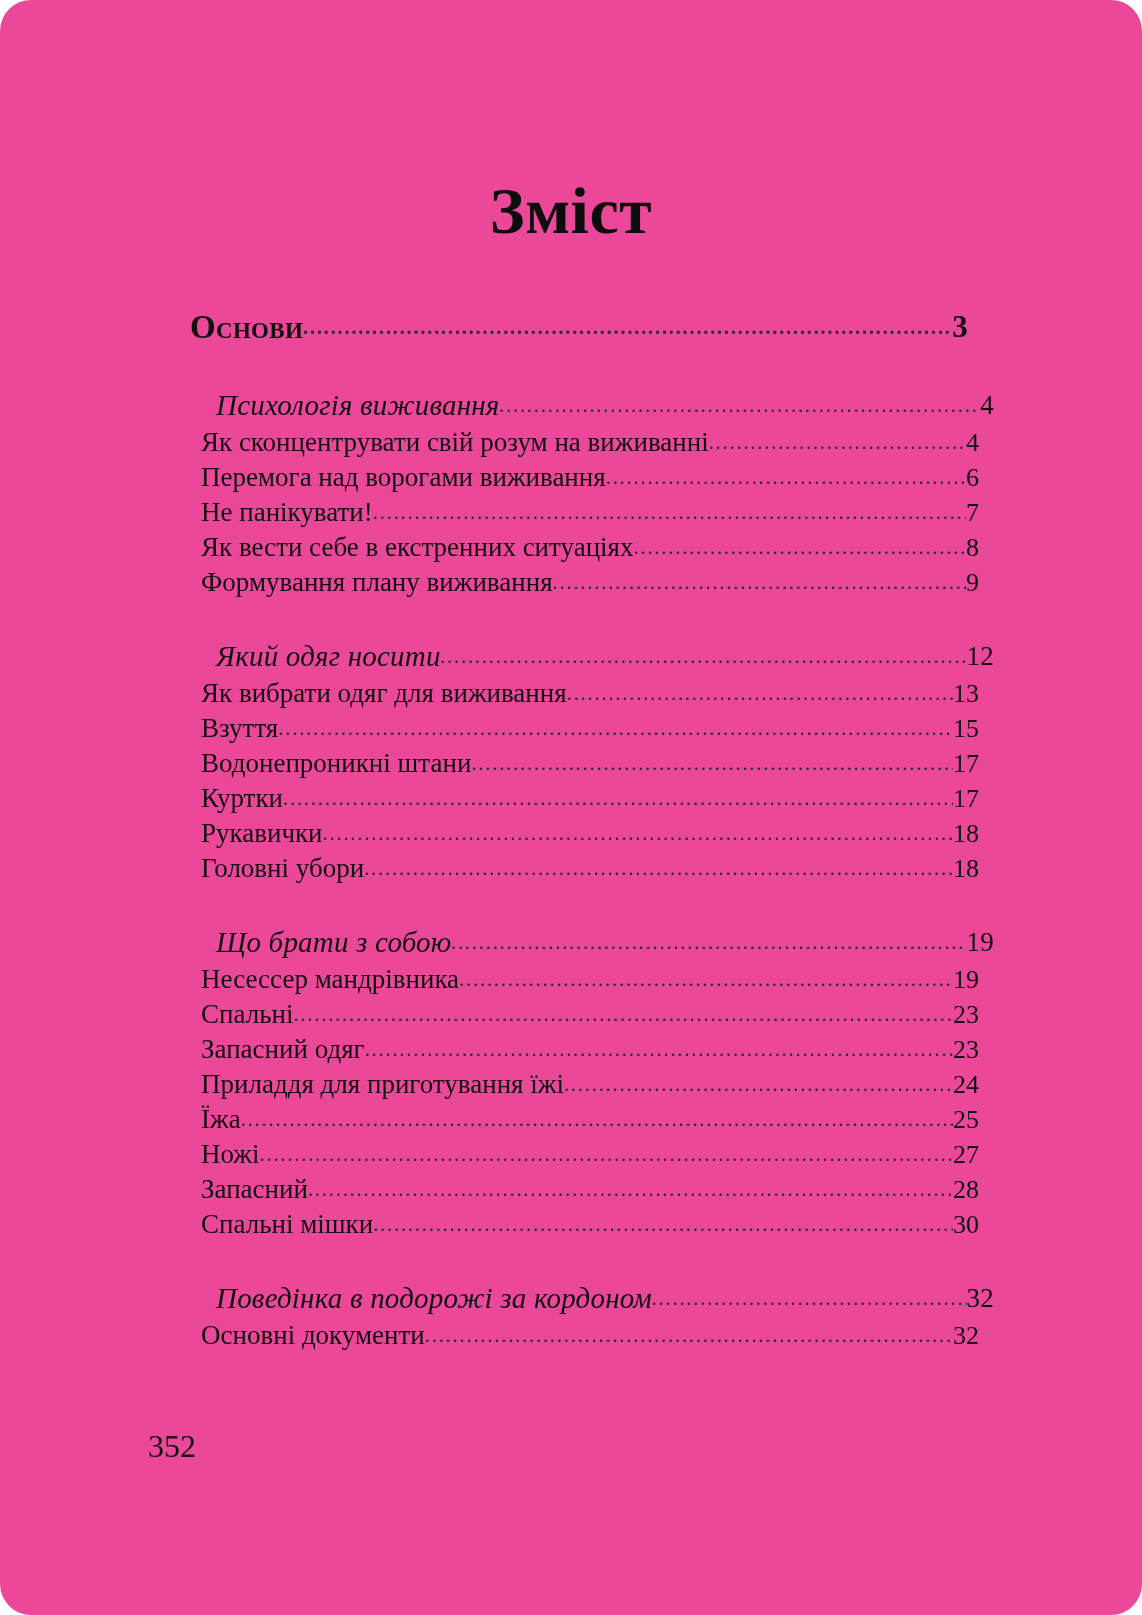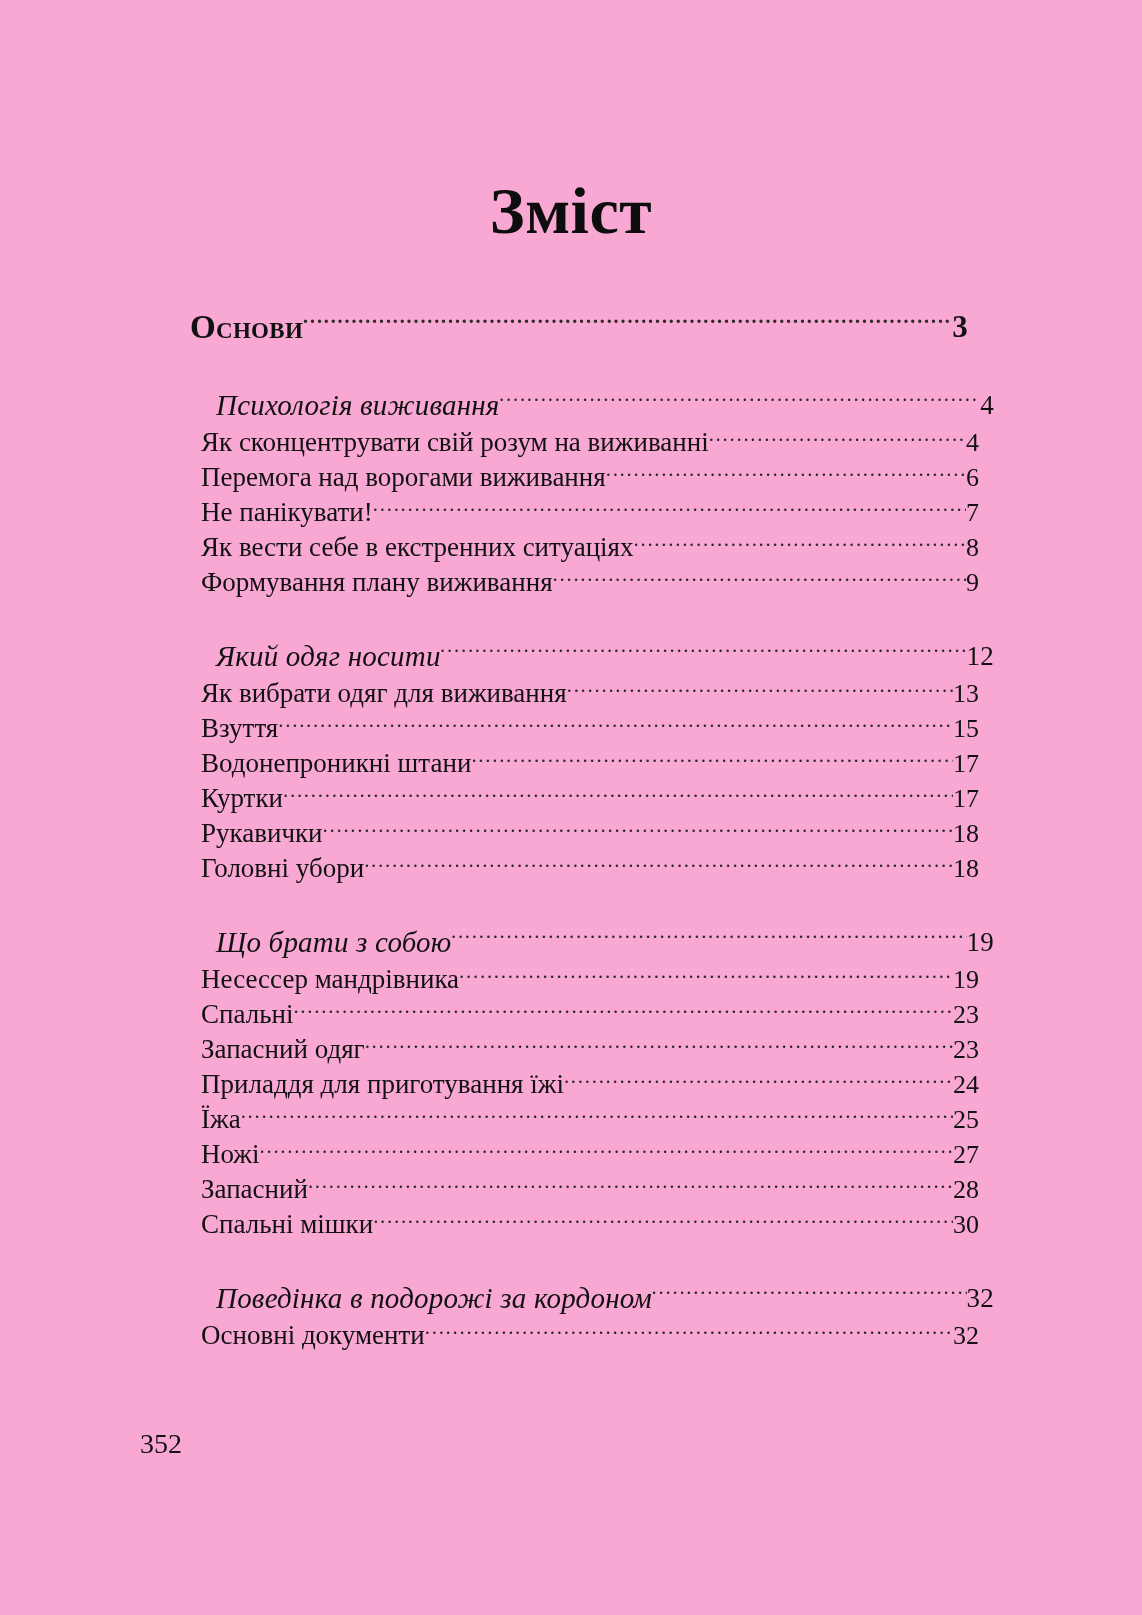--- a/index.html
+++ b/index.html
@@ -4,25 +4,26 @@
 <style>
   html, body {
     margin: 0;
     padding: 0;
     background: #ffffff;
   }
   .page {
     position: relative;
     width: 1142px;
     height: 1615px;
-    background: #f9a8d4;
+    background: #ec4899;
     font-family: "Liberation Serif", "DejaVu Serif", serif;
     color: #111111;
     overflow: hidden;
     box-sizing: border-box;
+    border-radius: 31px;
   }
   .toc-title {
     position: absolute;
     top: 178px;
     left: 0;
     width: 1142px;
     text-align: center;
     font-size: 66px;
     font-weight: bold;
     letter-spacing: 0.5px;
@@ -30,21 +31,21 @@
     color: #0d0d0d;
   }
   .toc-body {
     position: absolute;
     top: 305px;
     left: 190px;
     width: 778px;
   }
   .toc-row {
     display: flex;
-    align-items: flex-start;
+    align-items: flex-end;
     width: 100%;
     white-space: nowrap;
     line-height: 35px;
   }
   .toc-row .lbl {
     flex: 0 0 auto;
   }
   .toc-row .leader {
     flex: 1 1 auto;
     overflow: hidden;
@@ -113,23 +114,23 @@
   }
   .row-entry .leader::after {
     font-size: 21px;
     letter-spacing: 1.7px;
   }
 
   .gap-lg { height: 36px; }
 
   .folio {
     position: absolute;
-    left: 140px;
+    left: 148px;
     top: 1428px;
-    font-size: 28px;
+    font-size: 32px;
     color: #111111;
   }
 </style>
 </head>
 <body>
 
 <div class="page">
 
   <div class="toc-title">Зміст</div>
 

